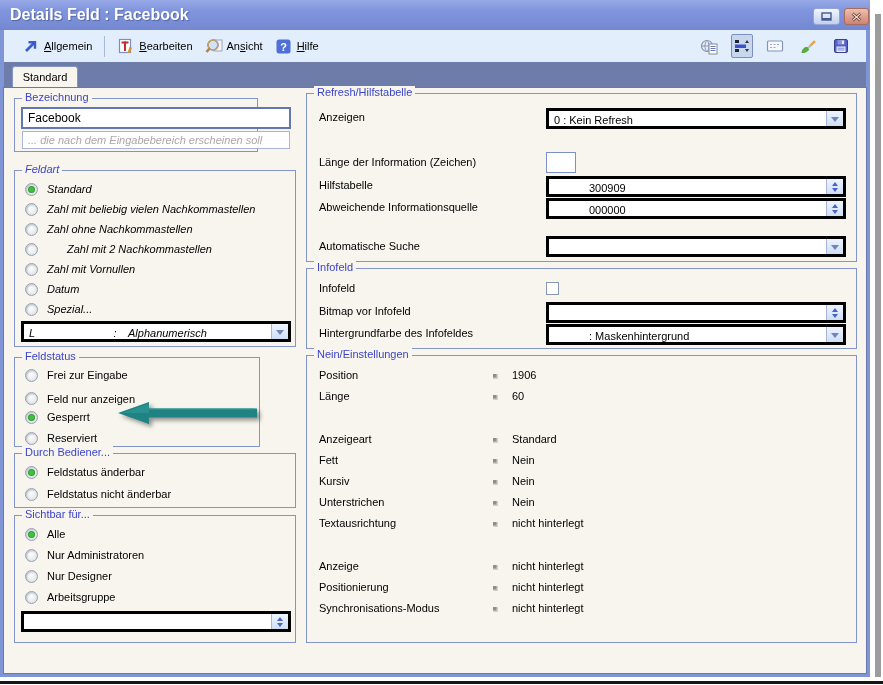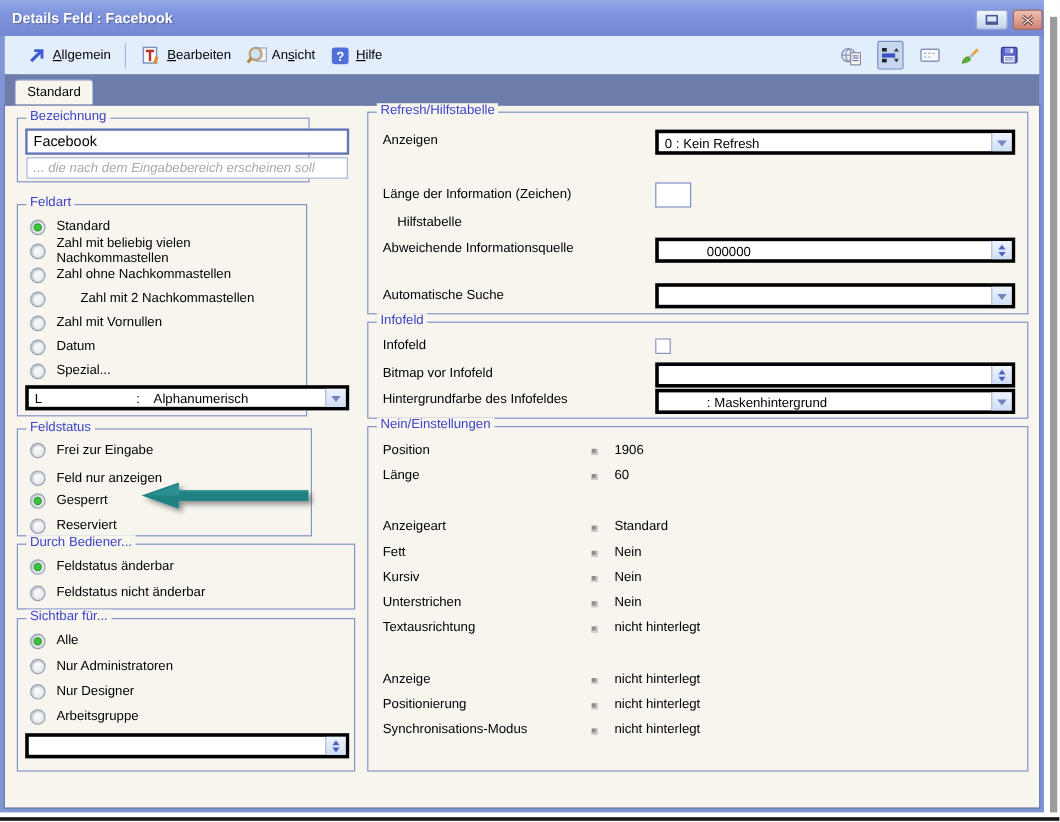--- a/index.html
+++ b/index.html
@@ -12,21 +12,21 @@
     overflow: hidden;
     color: #000;
   }
   
   .window {
     position: absolute; left: 0; top: 0; width: 870px; height: 677px;
   }
   .titlebar {
     position: absolute; left: 0; top: 0; right: 0; height: 30px;
     background: linear-gradient(180deg, #97a8e6 0%, #8095dd 35%, #7488d2 100%);
-    color: #fff; font-weight: bold; font-size: 12px;
+    color: #fff; font-weight: bold; font-size: 16px;
     line-height: 30px; padding-left: 10px;
     text-shadow: 1px 1px 1px rgba(40,50,90,.45);
   }
   .winbtn {
     position: absolute; top: 8px; height: 17px; border-radius: 3px;
     display: grid; place-items: center; cursor: default;
   }
   .btn-min {
     right: 30px; width: 27px;
     background: linear-gradient(180deg,#f2f6fd,#c3d1ee);
@@ -243,21 +243,21 @@
   </div>
 
   <div class="content">
 
     <div class="gb" style="left:10px; top:10px; width:244px; height:54px;">
       <span class="gbt">Bezeichnung</span>
       <input class="txt focus" style="position: absolute; left: 6px; top: 8px; width: 270px;" value="Facebook">
       <input class="txt hint" style="position: absolute; left: 7px; top: 32px; width: 268px; height: 18px;" placeholder="... die nach dem Eingabebereich erscheinen soll">
     </div>
 
-    <div class="gb" style="left:10px; top:82px; width:242px; height:177px;">
+    <div class="gb" style="left:10px; top:82px; width:282px; height:177px;font-style:italic;">
       <span class="gbt">Feldart</span>
       <div class="opt" style="top:9px;">
           <span class="rb sel"></span>
           <span>Standard</span>
         </div>
       <div class="opt" style="top:29px;">
           <span class="rb"></span>
           <span>Zahl mit beliebig vielen Nachkommastellen</span>
         </div>
       <div class="opt" style="top:49px;">
@@ -358,21 +358,28 @@
       <span class="gbt">Refresh/Hilfstabelle</span>
       <span class="flabel" style="top:17px;">Anzeigen</span>
       <div class="combo" style="left:239px; top:14px; width:300px;">
         <span class="cval">0 : Kein Refresh</span>
         <span class="cbtn">
             <span class="dar"></span>
           </span>
       </div>
       <span class="flabel" style="top:62px;">Länge der Information (Zeichen)</span>
       <input class="txt" style="position: absolute; left: 239px; top: 58px; width: 30px;" value="">
-      <span class="flabel" style="top:85px;margin-left:12px;">Hilfstabelle</span>
+      <span class="flabel" style="top:85px;">Hilfstabelle</span>
+      <div class="combo" style="left:239px; top:82px; width:300px;">
+        <span class="cval indent">300909</span>
+        <span class="spin">
+            <span class="tri-up"></span>
+            <span class="tri-dn"></span>
+          </span>
+      </div>
       <span class="flabel" style="top:107px;">Abweichende Informationsquelle</span>
       <div class="combo" style="left:239px; top:104px; width:300px;gap:16px;">
         <span class="cval indent">000000</span>
         <span class="spin">
             <span class="tri-up"></span>
             <span class="tri-dn"></span>
           </span>
       </div>
       <span class="flabel" style="top:146px;">Automatische Suche</span>
       <div class="combo" style="left:239px; top:142px; width:300px;">

